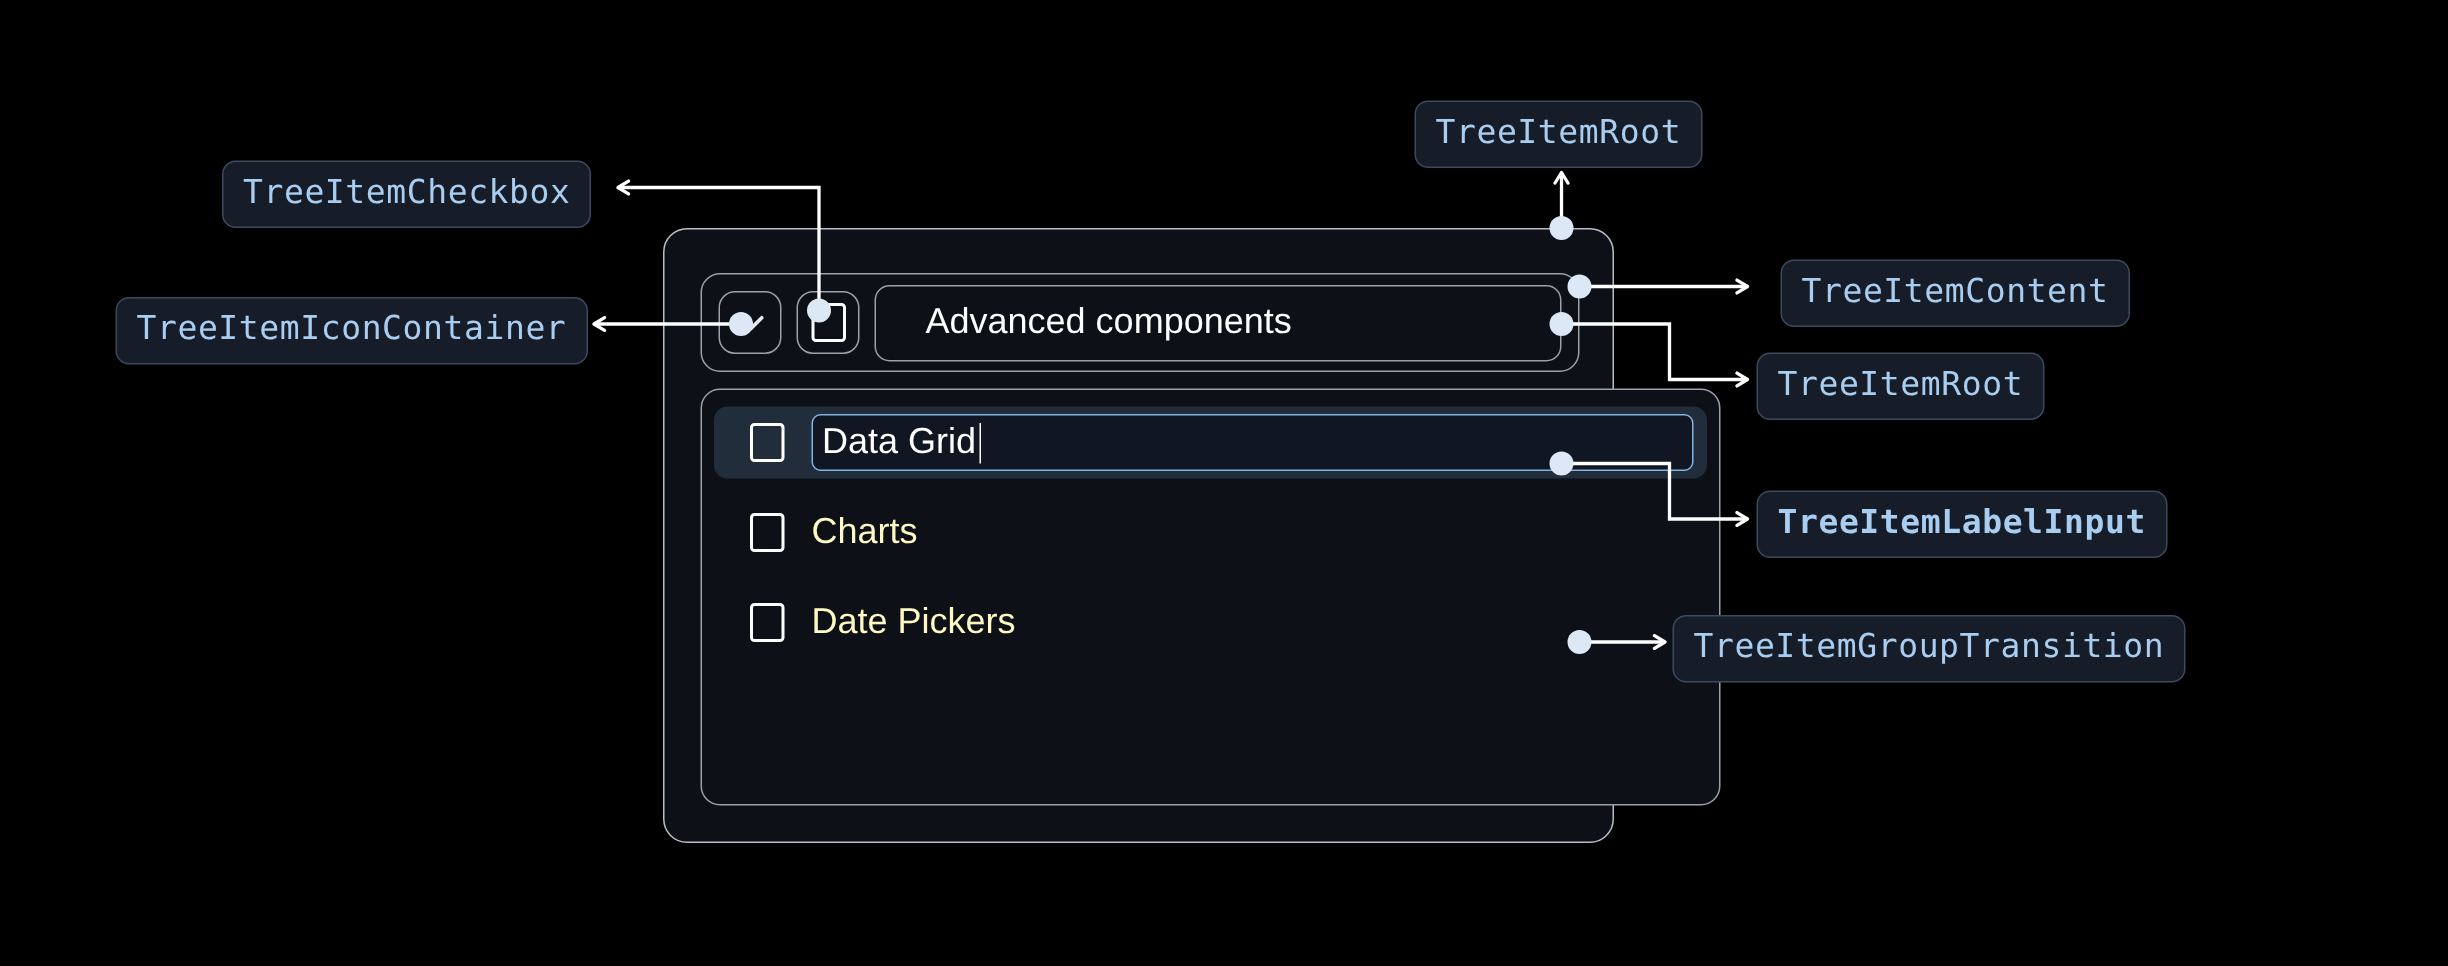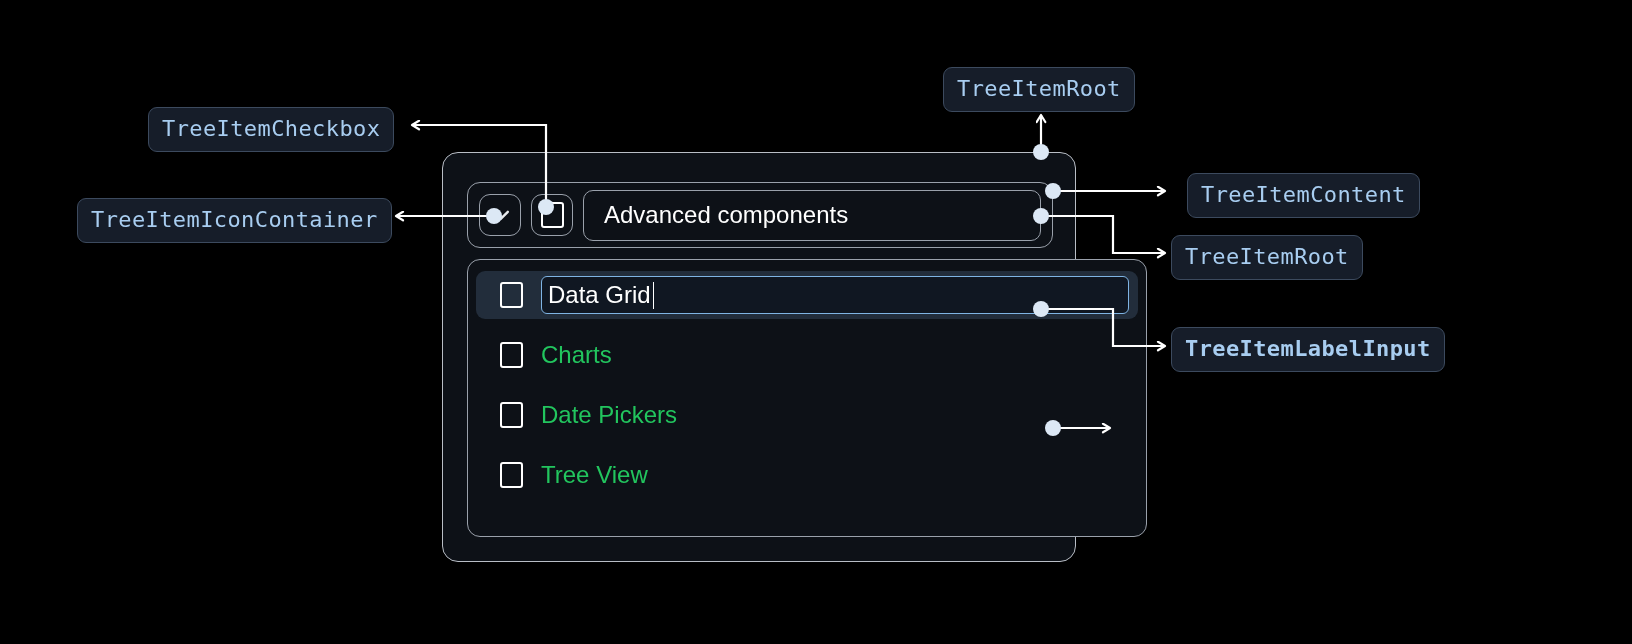--- a/index.html
+++ b/index.html
@@ -125,21 +125,21 @@
     flex: 1 1 auto;
     box-sizing: border-box;
     height: 51px;
     border: 1px solid #9aa1ab;
     border-radius: 10px;
     background: #0d1117;
     color: #ffffff;
     font-size: 24px;
     display: flex;
     align-items: center;
-    padding-left: 20px;
+    padding-left: 33px;
     overflow: hidden;
   }
 
   
   #group-transition {
     position: absolute;
     left: 24px;
     top: 106px;
     width: 680px;
     height: 278px;
@@ -170,21 +170,21 @@
     box-sizing: border-box;
     width: 23px;
     height: 26px;
     flex: 0 0 auto;
     border: 2.5px solid #ffffff;
     border-radius: 3px;
     background: transparent;
   }
 
   .child-text {
-    color: #22c55e;
+    color: #fef9c3;
     font-size: 24px;
     line-height: 1;
   }
 
   #label-input {
     flex: 1 1 auto;
     box-sizing: border-box;
     height: 38px;
     margin-right: 9px;
     border: 1.5px solid #7fb4e4;
@@ -243,24 +243,20 @@
       <div class="child-row">
         <span class="child-cbx"></span>
         <span class="child-text">Charts</span>
       </div>
 
       <div class="child-row">
         <span class="child-cbx"></span>
         <span class="child-text">Date Pickers</span>
       </div>
 
-      <div class="child-row">
-        <span class="child-cbx"></span>
-        <span class="child-text">Tree View</span>
-      </div>
 
     </div>
   </div>
 
   <svg id="wires" viewBox="0 0 1632 644">
     <defs>
       <marker id="ah" markerWidth="11" markerHeight="11" refX="9" refY="5.5" orient="auto" markerUnits="userSpaceOnUse">
         <polyline points="2,1.2 9,5.5 2,9.8" fill="none" stroke="#ffffff" stroke-width="2.2" stroke-linecap="round" stroke-linejoin="round"></polyline>
       </marker>
     </defs>
@@ -298,14 +294,15 @@
   <div class="badge" style="left:77px; top:198px;">TreeItemIconContainer</div>
 
   <div class="badge" style="left:943px; top:67px;">TreeItemRoot</div>
 
   <div class="badge" style="left:1171px; top:173px;margin-left:16px;">TreeItemContent</div>
 
   <div class="badge" style="left:1171px; top:235px;">TreeItemRoot</div>
 
   <div class="badge" style="left:1171px; top:327px;font-weight:bold;">TreeItemLabelInput</div>
 
+  <div class="badge" style="left:1115px; top:410px;">TreeItemGroupTransition</div>
 
 </div>
 
 </body></html>

